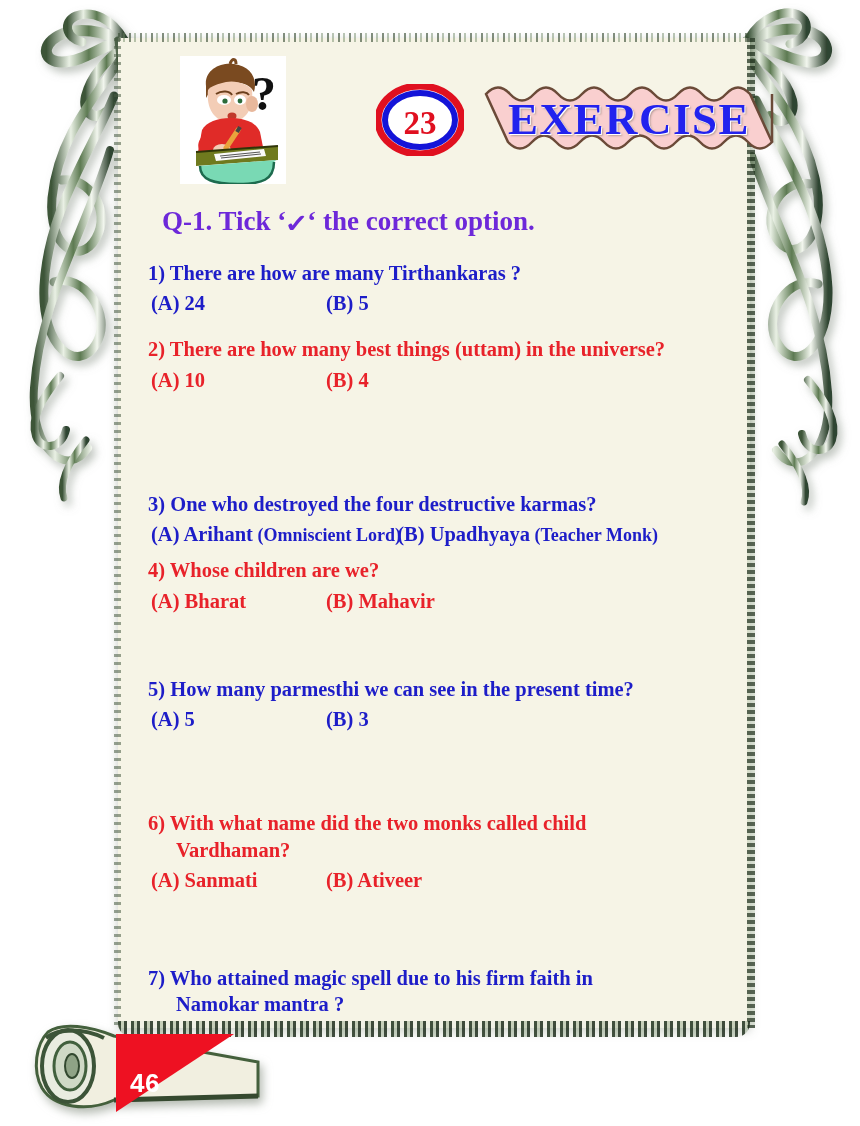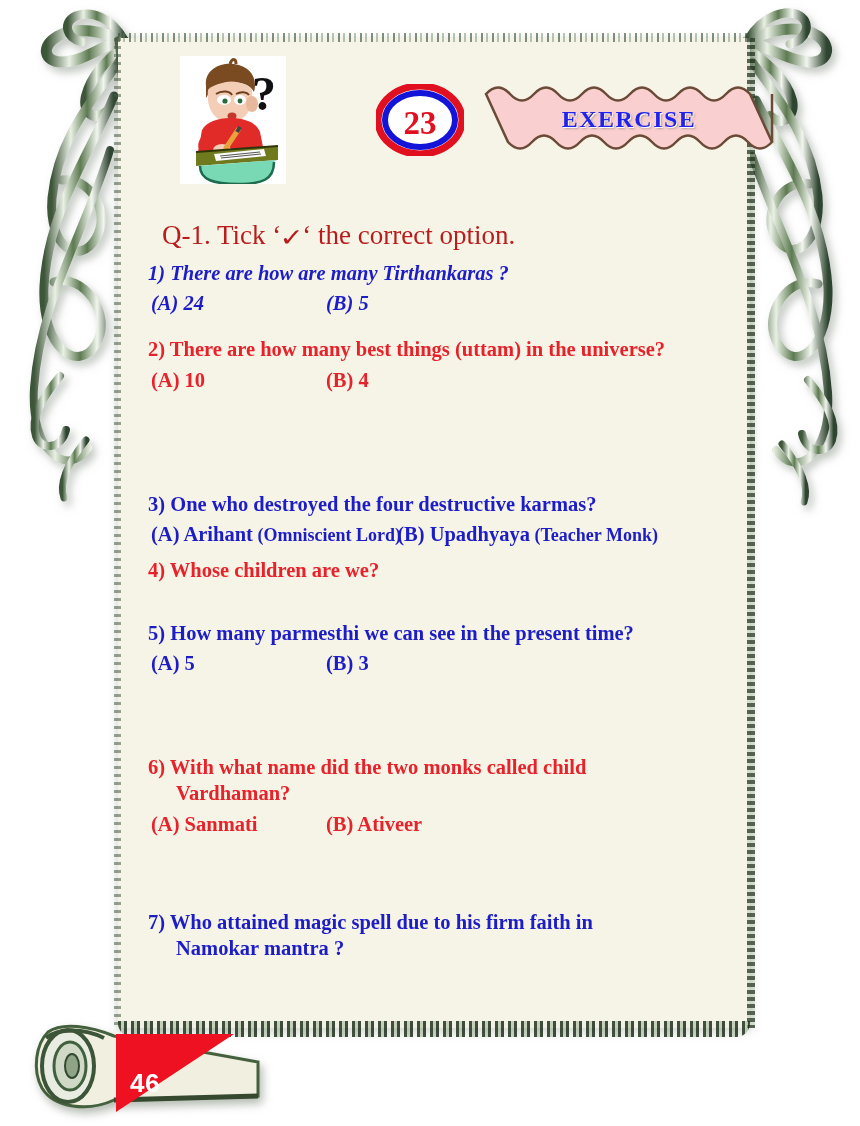--- a/index.html
+++ b/index.html
@@ -82,31 +82,31 @@
     width:88px;height:72px;
   }
   #exercise-banner{
     position:absolute;left:304px;top:24px;
     width:290px;height:78px;
   }
   #exercise-label{
     position:absolute;left:0;top:0;width:290px;height:78px;
     display:flex;align-items:center;justify-content:center;
     font-family:"Liberation Serif", serif;
-    font-weight:bold;font-size:24px;letter-spacing:1.5px;
+    font-weight:bold;font-size:45px;letter-spacing:1.5px;
     color:#2222ee;
     text-shadow:1px 1px 0 #ffffff, 2px 2px 2px rgba(120,110,100,.5);
     z-index:2;
   }
 
   
   #q1-heading{
-    position:absolute;left:44px;top:182px;
-    font-family:"Liberation Serif", serif;
-    font-weight:normal;font-size:27px;color:#b91c1c;
+    position:absolute;left:44px;top:168px;
+    font-family:"Liberation Serif", serif;
+    font-weight:bold;font-size:27px;color:#6d28d9;
     white-space:nowrap;
   }
   #q1-heading .tick{
     display:inline-block;font-size:25px;line-height:1;
     transform:translateY(2px) scaleX(1.15);
   }
 
   
   #questions{
     position:absolute;left:24px;top:222px;
@@ -273,31 +273,31 @@
         </svg>
         <div id="exercise-label">EXERCISE</div>
       </div>
     </div>
 
     <div id="q1-heading">
       <span>Q-1. Tick ‘</span><span class="tick">✓</span><span>‘ the correct option.</span>
     </div>
 
     <div id="questions">
-        <div class="q-item" style=" font-style: italic;">
+        <div class="q-item" style="">
           <div class="q-text blue"><span>1) </span><span>There are how are many Tirthankaras ?</span><span class="opts blue"><span class="opt" style="min-width: 175px;"><span>(A) 24</span></span><span class="opt"><span>(B) 5</span></span></span></div>
         </div>
         <div class="q-item" style="margin-bottom: 98px;">
           <div class="q-text red"><span>2) </span><span>There are how many best things (uttam) in the universe?</span><span class="opts red"><span class="opt" style="min-width: 175px;"><span>(A) 10</span></span><span class="opt"><span>(B) 4</span></span></span></div>
         </div>
         <div class="q-item" style="margin-bottom: 10px;">
           <div class="q-text blue"><span>3) </span><span>One who destroyed the four destructive karmas?</span><span class="opts blue"><span class="opt"><span>(A) Arihant</span><span class="sub"> (Omniscient Lord)</span></span>&nbsp; <span class="opt"><span>(B) Upadhyaya</span><span class="sub"> (Teacher Monk)</span></span></span></div>
         </div>
-        <div class="q-item" style="margin-bottom: 36px;">
-          <div class="q-text red"><span>4) </span><span>Whose children are we?</span></div>
+        <div class="q-item" style="margin-bottom: 62px;">
+          <div class="q-text red"><span>4) </span><span>Whose children are we?</span><span class="opts red"><span class="opt" style="min-width: 175px;"><span>(A) Bharat</span></span><span class="opt"><span>(B) Mahavir</span></span></span></div>
         </div>
         <div class="q-item" style="margin-bottom: 78px;">
           <div class="q-text blue"><span>5) </span><span>How many parmesthi we can see in the present time?</span><span class="opts blue"><span class="opt" style="min-width: 175px;"><span>(A) 5</span></span><span class="opt"><span>(B) 3</span></span></span></div>
         </div>
         <div class="q-item" style="margin-bottom: 72px;">
           <div class="q-text red"><span>6) </span><span>With what name did the two monks called child</span><span class="cont">Vardhaman?</span><span class="opts red"><span class="opt" style="min-width: 175px;"><span>(A) Sanmati</span></span><span class="opt"><span>(B) Ativeer</span></span></span></div>
         </div>
         <div class="q-item" style="margin-bottom: 88px;">
           <div class="q-text blue"><span>7) </span><span>Who attained magic spell due to his firm faith in</span><span class="cont">Namokar mantra ?</span><span class="opts blue"><span class="opt" style="min-width: 175px;"></span><span class="opt"></span></span></div>
         </div>

